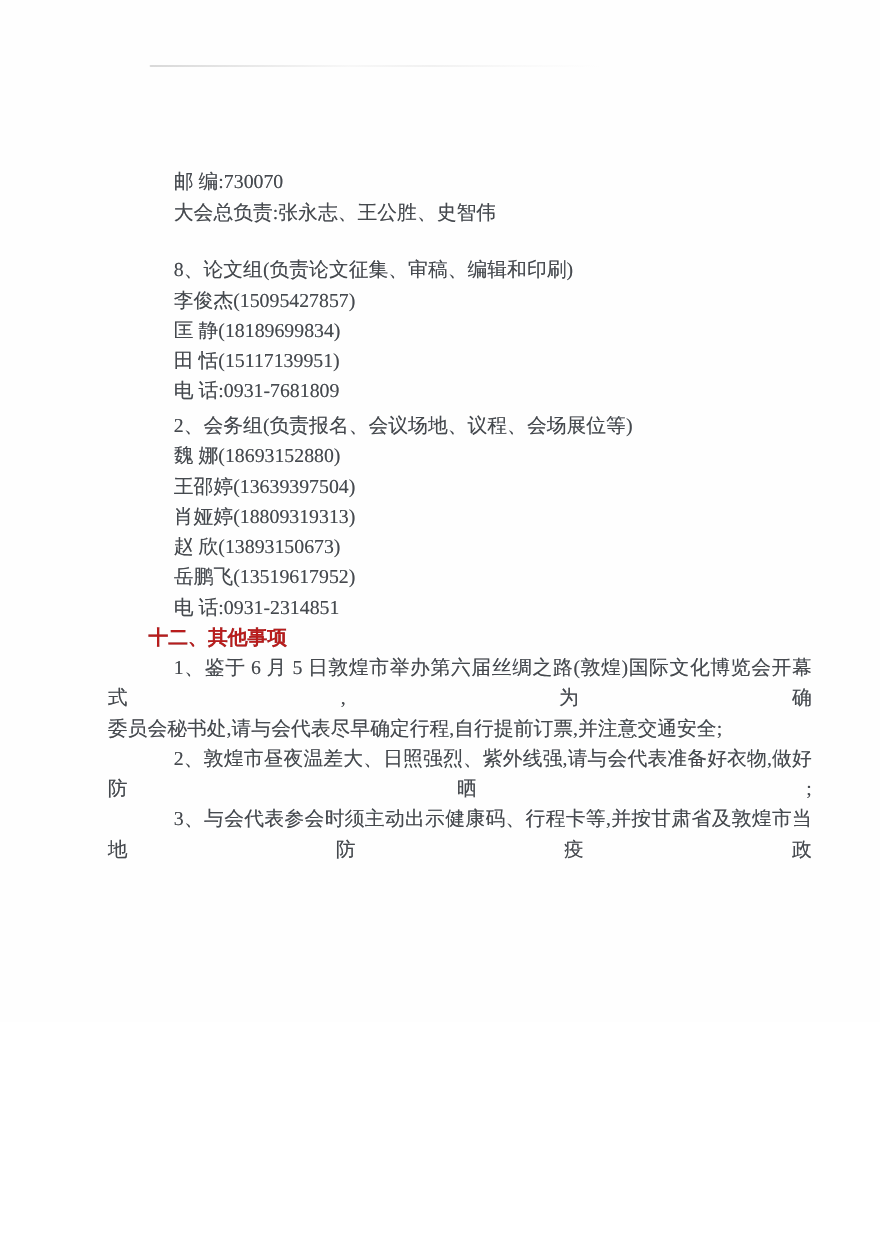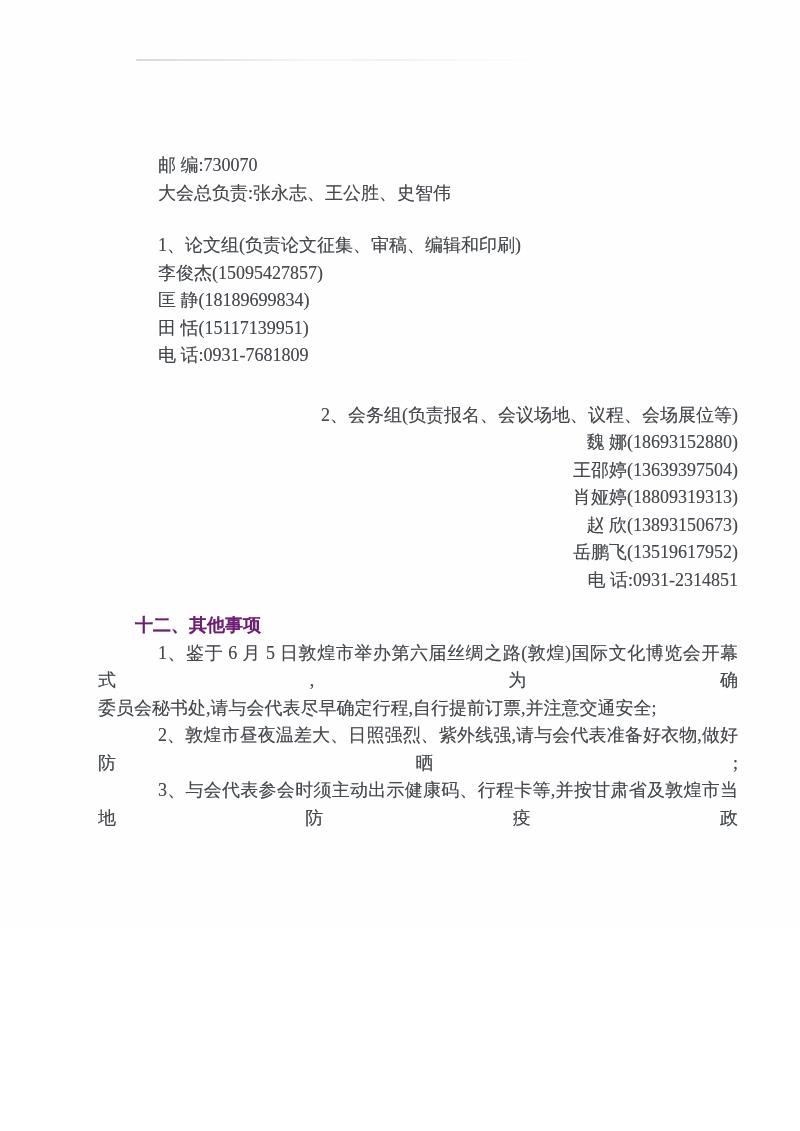--- a/index.html
+++ b/index.html
@@ -37,26 +37,25 @@
     left: 98px;
     top: 152px;
     width: 640px;
     font-size: 18px;
     line-height: 27.5px;
     text-shadow: 0 0 0.6px rgba(70,74,79,0.5);
   }
   .line { min-height: 27.5px; }
   .indent { padding-left: 60px; }
   .group-first { margin-top: 25px; }
-  .group { margin-top: 32px; text-align: right; }
+  .group { margin-top: 4px; }
   .heading {
-    margin-top: 18px;
     padding-left: 37px;
     font-weight: bold;
-    color: #701a75;
+    color: #b91c1c;
   }
   .p-first { text-indent: 60px; }
   .fill {
     text-align: justify;
     text-align-last: justify;
   }
   .page-num {
     position: absolute;
     top: 946px;
     left: 620px;
@@ -72,21 +71,21 @@
 <div class="page">
 
   <div class="scan-artifact"></div>
 
   <div class="content">
 
     <div class="line indent">邮 编:730070</div>
     <div class="line indent">大会总负责:张永志、王公胜、史智伟</div>
 
     <div class="group-first">
-      <div class="line indent">1、论文组(负责论文征集、审稿、编辑和印刷)</div>
+      <div class="line indent">8、论文组(负责论文征集、审稿、编辑和印刷)</div>
       <div class="line indent">李俊杰(15095427857)</div>
       <div class="line indent">匡 静(18189699834)</div>
       <div class="line indent">田 恬(15117139951)</div>
       <div class="line indent">电 话:0931-7681809</div>
     </div>
 
     <div class="group">
       <div class="line indent">2、会务组(负责报名、会议场地、议程、会场展位等)</div>
       <div class="line indent">魏 娜(18693152880)</div>
       <div class="line indent">王邵婷(13639397504)</div>

